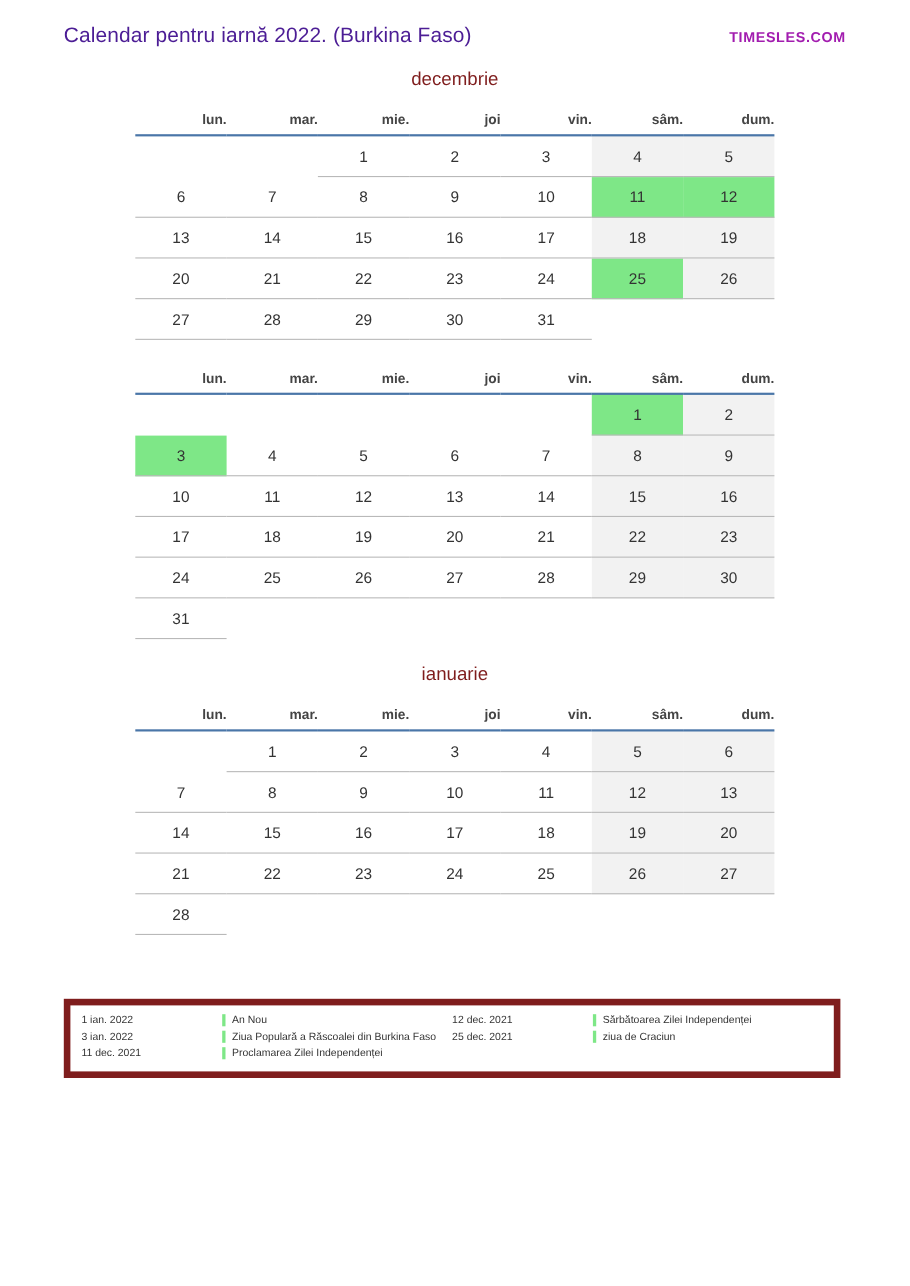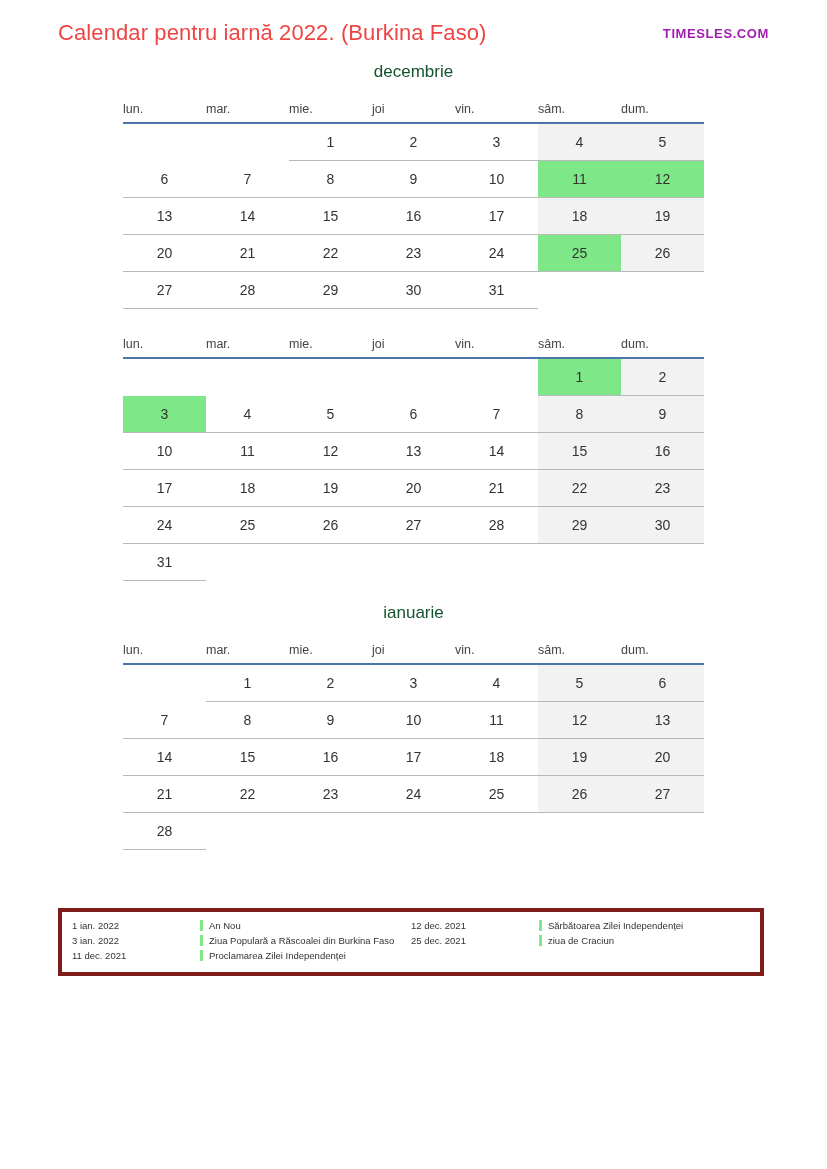--- a/index.html
+++ b/index.html
@@ -25,22 +25,22 @@
     position: absolute;
     top: 18px;
     left: 58px;
     right: 58px;
     height: 30px;
     display: flex;
     align-items: center;
     justify-content: space-between;
   }
   .doc-title {
-    font-size: 22px;
-    color: #ef4444;
+    font-size: 19px;
+    color: #4c1d95;
     font-weight: normal;
     letter-spacing: 0.1px;
   }
   .brand {
     font-size: 13px;
     color: #a21caf;
     letter-spacing: 0.6px;
     font-weight: bold;
   }
   
@@ -48,37 +48,37 @@
     position: absolute;
     top: 62px;
     left: 58px;
     width: 711px;
   }
   .month {
     margin-bottom: 22px;
   }
   .month-name {
     text-align: center;
-    color: #14532d;
+    color: #7f1d1d;
     font-size: 17px;
     margin: 0 0 14px 0;
     font-weight: normal;
   }
   table.cal {
     border-collapse: collapse;
     margin: 0 auto;
     table-layout: fixed;
   }
   table.cal th {
     width: 83px;
     height: 26px;
     font-size: 12.5px;
-    font-weight: normal;
+    font-weight: bold;
     color: #444444;
-    text-align: left;
+    text-align: right;
     padding: 0;
     border-bottom: 2px solid #4a76a8;
   }
   table.cal td {
     width: 83px;
     height: 36px;
     text-align: center;
     vertical-align: middle;
     font-size: 14px;
     color: #333333;
@@ -93,21 +93,21 @@
   }
   table.cal td.holiday {
     background: #7ee787;
   }
   
   .legend {
     position: absolute;
     left: 58px;
     top: 908px;
     width: 706px;
-    border: 4px solid #7f1d1d;
+    border: 6px solid #7f1d1d;
     box-sizing: border-box;
     padding: 7px 10px 8px 10px;
   }
   .legend-grid {
     display: flex;
   }
   .legend-col {
     width: 50%;
   }
   .legend-row {

